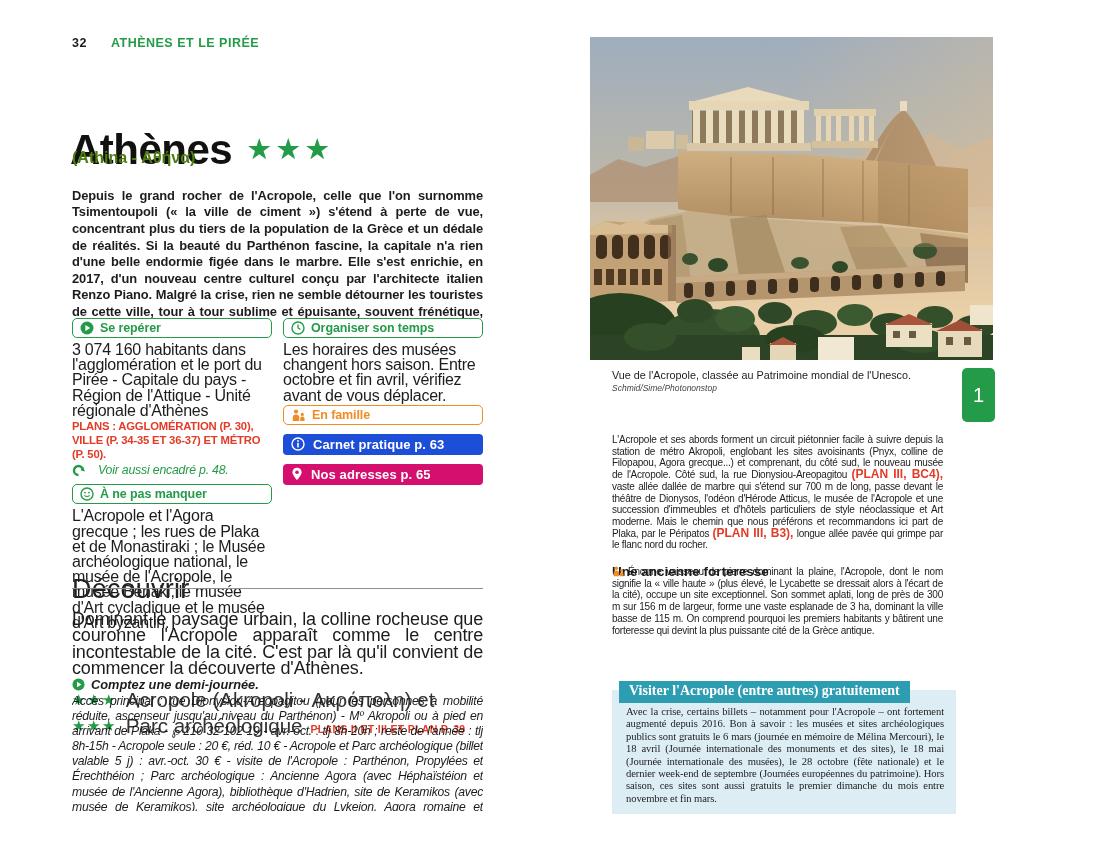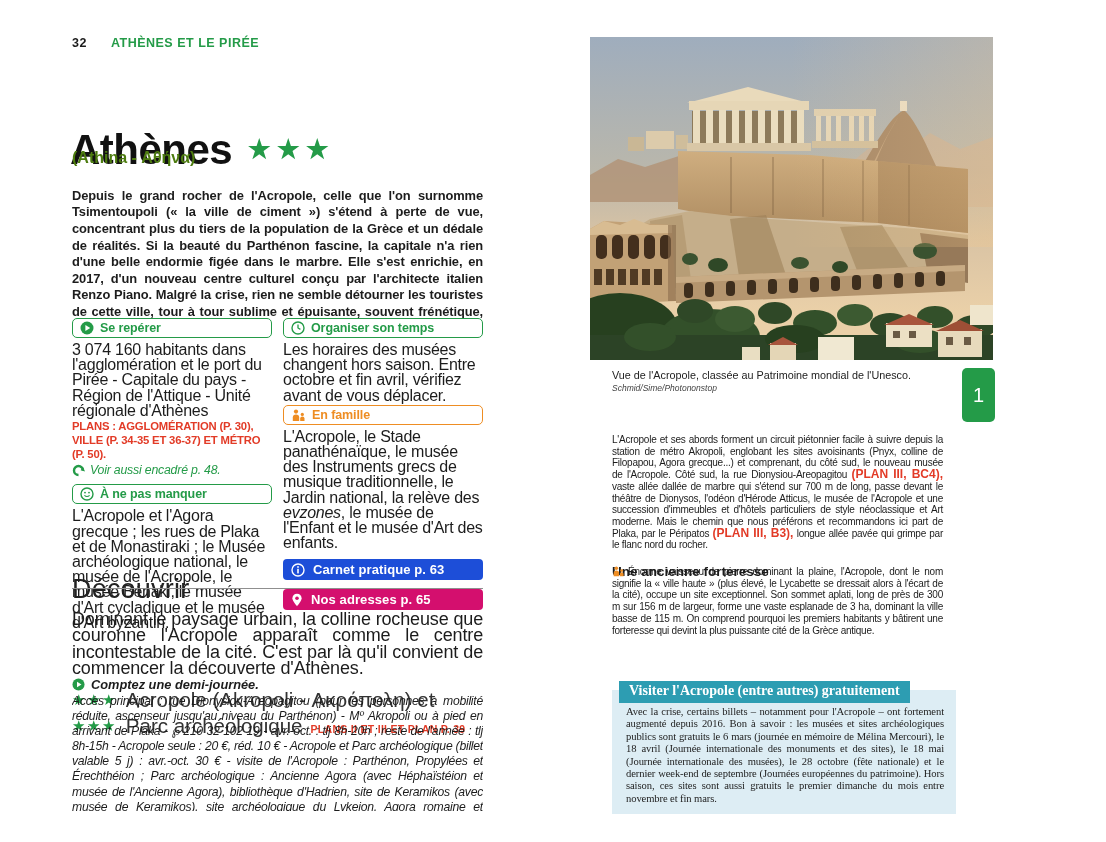--- a/index.html
+++ b/index.html
@@ -21,21 +21,21 @@
 
   .infocol{position:absolute;top:318px;}
   #col-a{left:72px;width:200px;}
   #col-b{left:283px;width:200px;}
 
   .ibox-h{display:flex;align-items:flex-end;gap:6px;border:1.6px solid #249b48;border-radius:5px;
           padding:2px 7px;color:#249b48;font-weight:bold;font-size:12.5px;background:#fff;letter-spacing:-.1px;}
   .ibox-h.orange{border-color:#ee8d23;color:#ee8d23;}
   .ibox-body{font-size:16px;line-height:15.2px;letter-spacing:-.25px;margin:4px 0 2px;color:#1c1c1c;}
   .plans{color:#e23b27;font-weight:bold;font-size:11.3px;line-height:13.8px;letter-spacing:-.2px;margin:1px 0 2px;}
-  .see-also{display:flex;align-items:center;gap:5px;color:#249b48;font-style:italic;font-size:12.3px;
+  .see-also{display:flex;align-items:center;gap:13px;color:#249b48;font-style:italic;font-size:12.3px;
             letter-spacing:-.2px;margin:2px 0 7px;}
   .banner{display:flex;align-items:center;gap:8px;height:21px;border-radius:4px;color:#fff;font-weight:bold;
           font-size:13px;padding-left:8px;margin-top:9px;letter-spacing:.1px;}
   .banner.green{background:#1d4ed8;}
   .banner.pink{background:#d40f6e;}
 
   .decouvrir-h{position:absolute;left:72px;top:552px;font-size:27px;font-weight:500;color:#222;letter-spacing:.2px;}
   .decouvrir-rule{position:absolute;left:72px;top:588px;width:411px;border-top:1px solid #8f8f8f;}
   .decouvrir-intro{position:absolute;left:72px;top:593px;width:411px;font-size:18px;line-height:16.4px;
                    text-align:justify;letter-spacing:-.15px;}
@@ -129,21 +129,20 @@
     <div class="ibox-body">Les horaires des musées changent hors saison. Entre octobre et fin avril, vérifiez avant de vous déplacer.</div>
     <div class="ibox-h orange">
       <svg class="icon" width="15" height="13" viewBox="0 0 15 13">
           <circle cx="5" cy="2.6" r="2.1" fill="#ee8d23"></circle>
           <path d="M1.8 12 V8.5 Q1.8 5.4 5 5.4 Q8.2 5.4 8.2 8.5 V12 Z" fill="#ee8d23"></path>
           <circle cx="11.3" cy="5.4" r="1.6" fill="#ee8d23"></circle>
           <path d="M9.2 12 V9.6 Q9.2 7.4 11.3 7.4 Q13.5 7.4 13.5 9.6 V12 Z" fill="#ee8d23"></path>
         </svg>
       <span>En famille</span>
     </div>
-    <div class="ibox-body"><span>L'Acropole, le Stade panathénaïque, le musée des Instruments grecs de musique traditionnelle, le Jardin national, la relève des </span><span class="it">evzones</span><span>, le musée de l'Enfant et le musée d'Art des enfants.</span></div>
     <div class="banner green">
       <svg class="icon" width="14" height="14" viewBox="0 0 14 14">
           <circle cx="7" cy="7" r="6" fill="none" stroke="#fff" stroke-width="1.4"></circle>
           <rect x="6.2" y="5.8" width="1.6" height="4.6" fill="#fff"></rect>
           <rect x="6.2" y="3.2" width="1.6" height="1.6" fill="#fff"></rect>
         </svg>
       <span>Carnet pratique p. 63</span>
     </div>
     <div class="banner pink">
       <svg class="icon" width="12" height="14" viewBox="0 0 12 14">

